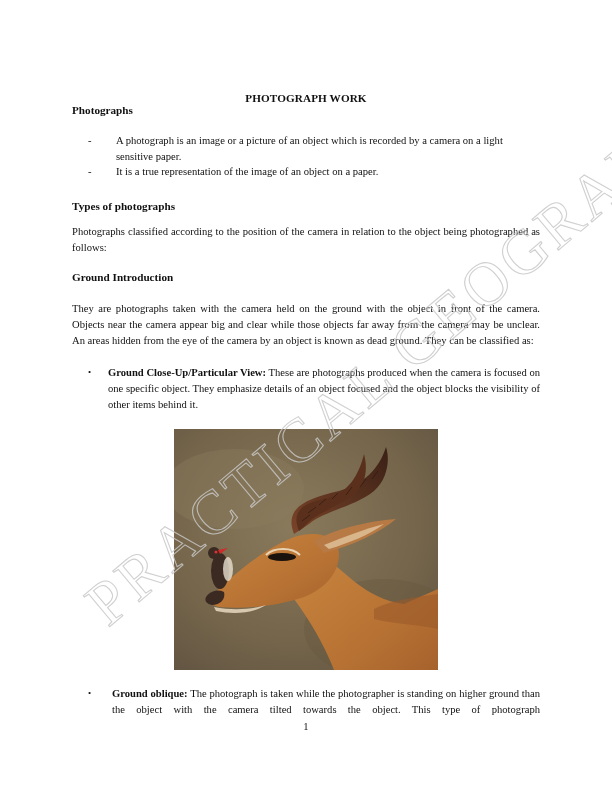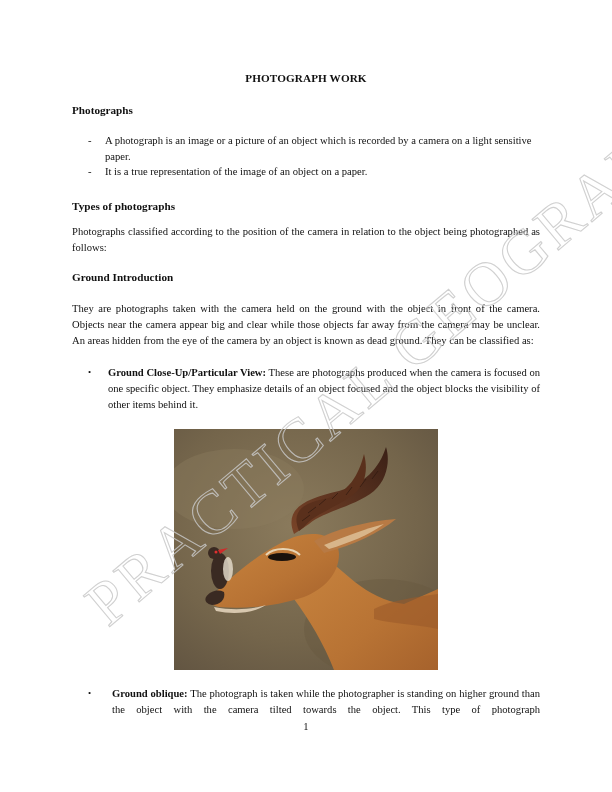--- a/index.html
+++ b/index.html
@@ -1,27 +1,27 @@
 <!DOCTYPE html>
 <html><head>
 <meta charset="utf-8">
 <style>
   html, body { margin: 0; padding: 0; background: #ffffff; }
   body { width: 612px; height: 792px; position: relative; overflow: hidden;
          font-family: "Liberation Serif", "DejaVu Serif", serif; color: #111; }
   .page { position: absolute; left: 0; top: 0; width: 612px; height: 792px; }
-  .title { position: absolute; top: 72px; left: 0; width: 612px; text-align: center;
+  .title { position: absolute; top: 92px; left: 0; width: 612px; text-align: center;
            font-weight: bold; font-size: 11.2px; letter-spacing: 0.1px; }
   .h { position: absolute; left: 72px; font-weight: bold; font-size: 11.2px; }
   .p { position: absolute; left: 72px; width: 468px; font-size: 10.6px; line-height: 15.8px;
        text-align: justify; }
   .p.last { text-align-last: left; }
   .dash-item { position: absolute; left: 88px; width: 452px; font-size: 10.6px; line-height: 15.6px; }
   .dash-item .mark { position: absolute; left: 0; top: 0; }
-  .dash-item .txt { display: block; margin-left: 17px; }
+  .dash-item .txt { display: block; margin-left: 28px; }
   .bullet-item { position: absolute; left: 88px; width: 452px; font-size: 10.6px; line-height: 15.8px; }
   .bullet-item .mark { position: absolute; left: 0; top: 0; font-size: 9px; }
   .bullet-item .txt { display: block; margin-left: 20px; text-align: justify; text-align-last: left; }
   .bullet-item b { font-weight: bold; }
   .photo { position: absolute; left: 174px; top: 429px; width: 264px; height: 241px; overflow: hidden; }
   .pagenum { position: absolute; top: 721px; left: 0; width: 612px; text-align: center; font-size: 10.6px; }
   .watermark { position: absolute; left: 0; top: 0; width: 612px; height: 792px; pointer-events: none; }
 </style>
 </head>
 <body>

